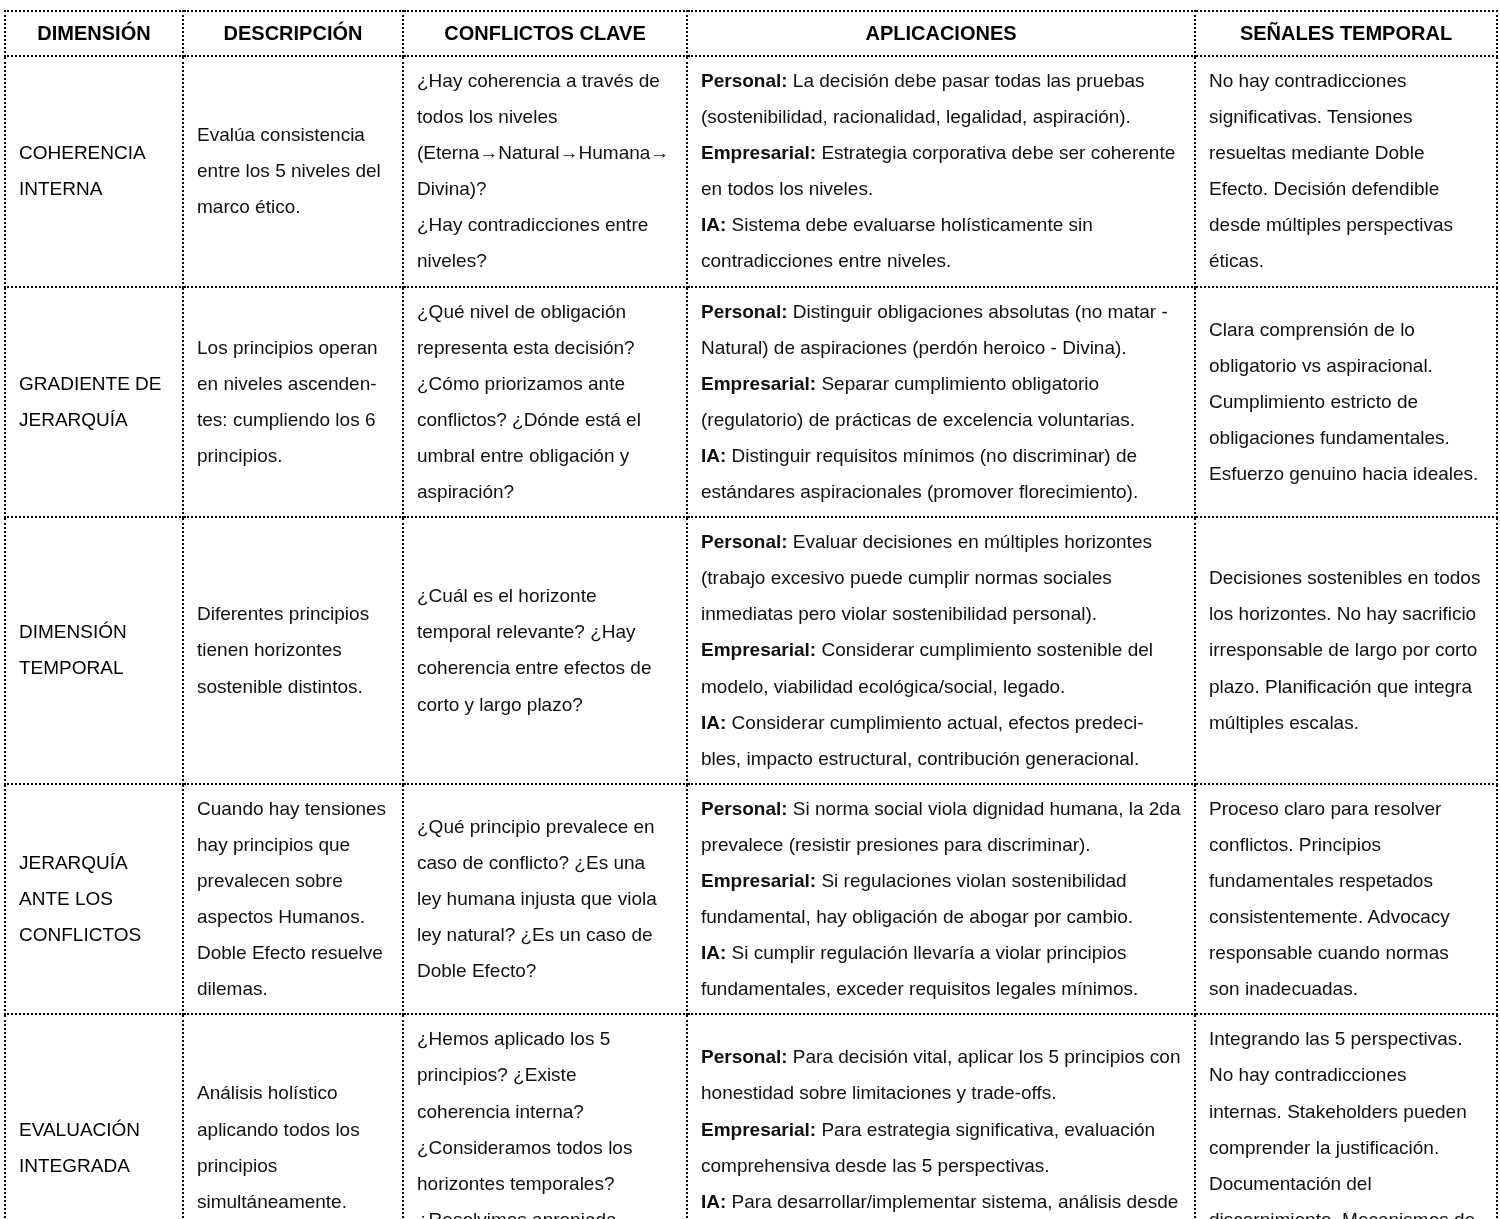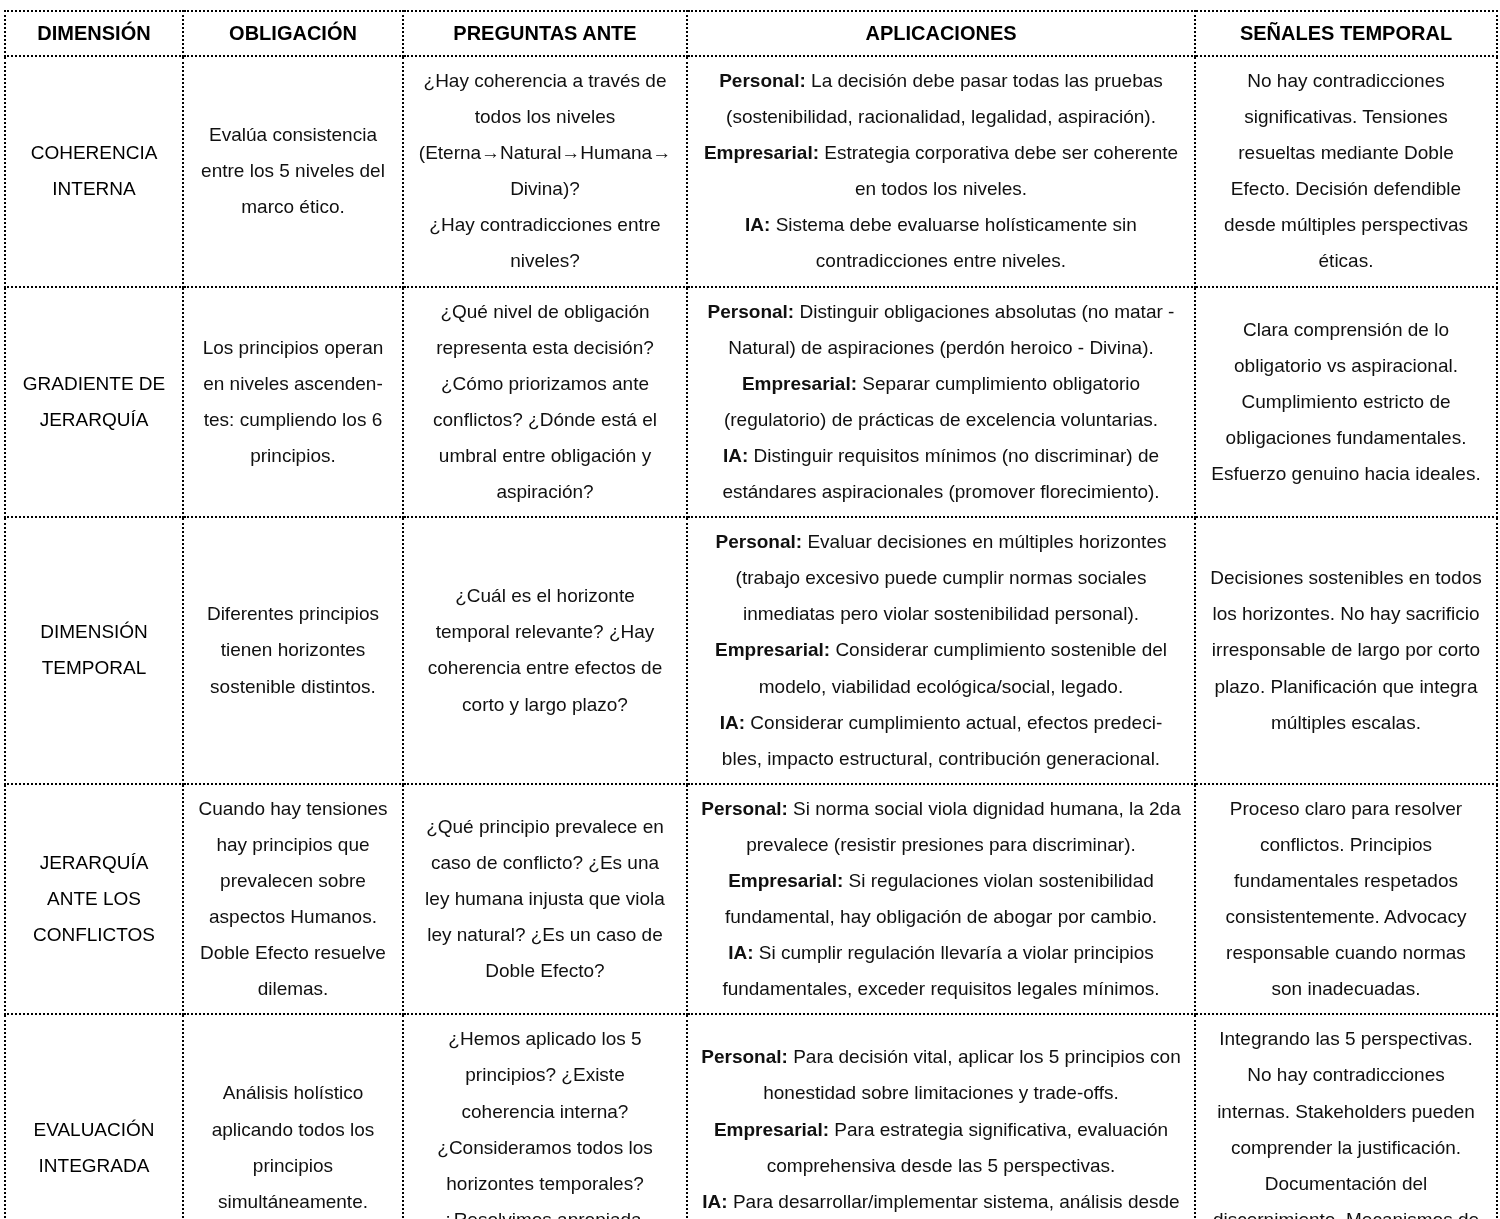--- a/index.html
+++ b/index.html
@@ -15,21 +15,21 @@
   }
   table.matrix {
     border-collapse: collapse;
     table-layout: fixed;
     width: 1492px;
   }
   table.matrix th, table.matrix td {
     border: 2px dotted #000000;
     box-sizing: border-box;
     vertical-align: middle;
-    text-align: center;
+    text-align: left;
   }
   table.matrix th {
     height: 45px;
     font-size: 20px;
     font-weight: bold;
     text-align: center;
     letter-spacing: 0px;
     padding: 2px 6px;
     color: #000000;
   }
@@ -62,22 +62,22 @@
     <colgroup>
       <col style="width:178px">
       <col style="width:220px">
       <col style="width:284px">
       <col style="width:508px">
       <col style="width:302px">
     </colgroup>
     <thead>
       <tr>
         <th>DIMENSIÓN</th>
-        <th>OBLIGACIÓN</th>
-        <th>PREGUNTAS ANTE</th>
+        <th>DESCRIPCIÓN</th>
+        <th>CONFLICTOS CLAVE</th>
         <th>APLICACIONES</th>
         <th>SEÑALES TEMPORAL</th>
       </tr>
     </thead>
     <tbody id="table-body">
         <tr>
           <td class="col-dim">COHERENCIA
 INTERNA</td>
           <td class="col-desc">Evalúa consistencia entre los 5 niveles del marco ético.</td>
           <td class="col-preg">¿Hay coherencia a través de todos los niveles (Eterna→Natural→Humana→Divina)?

